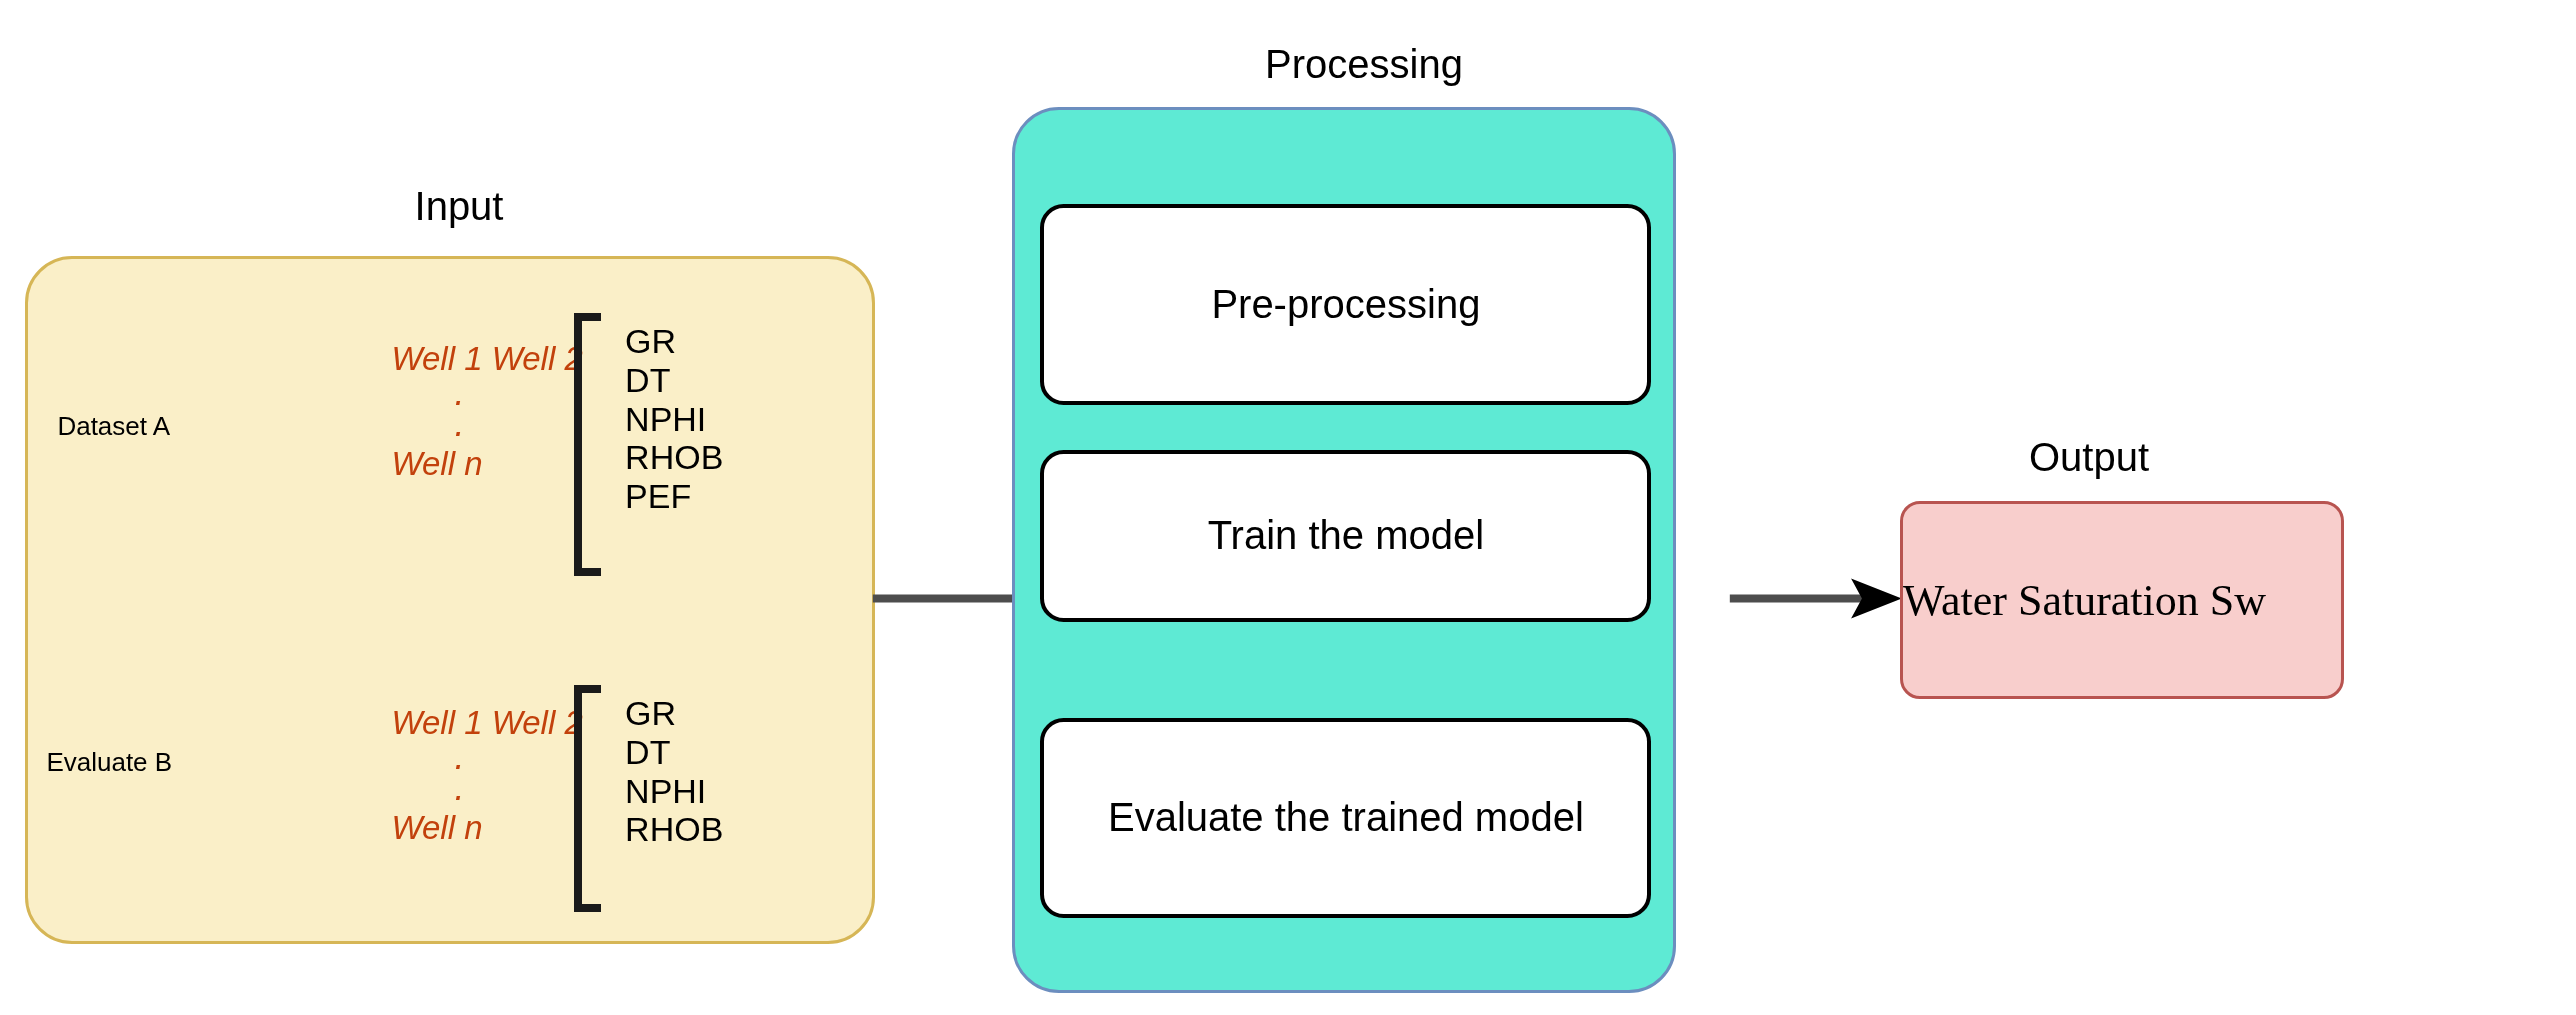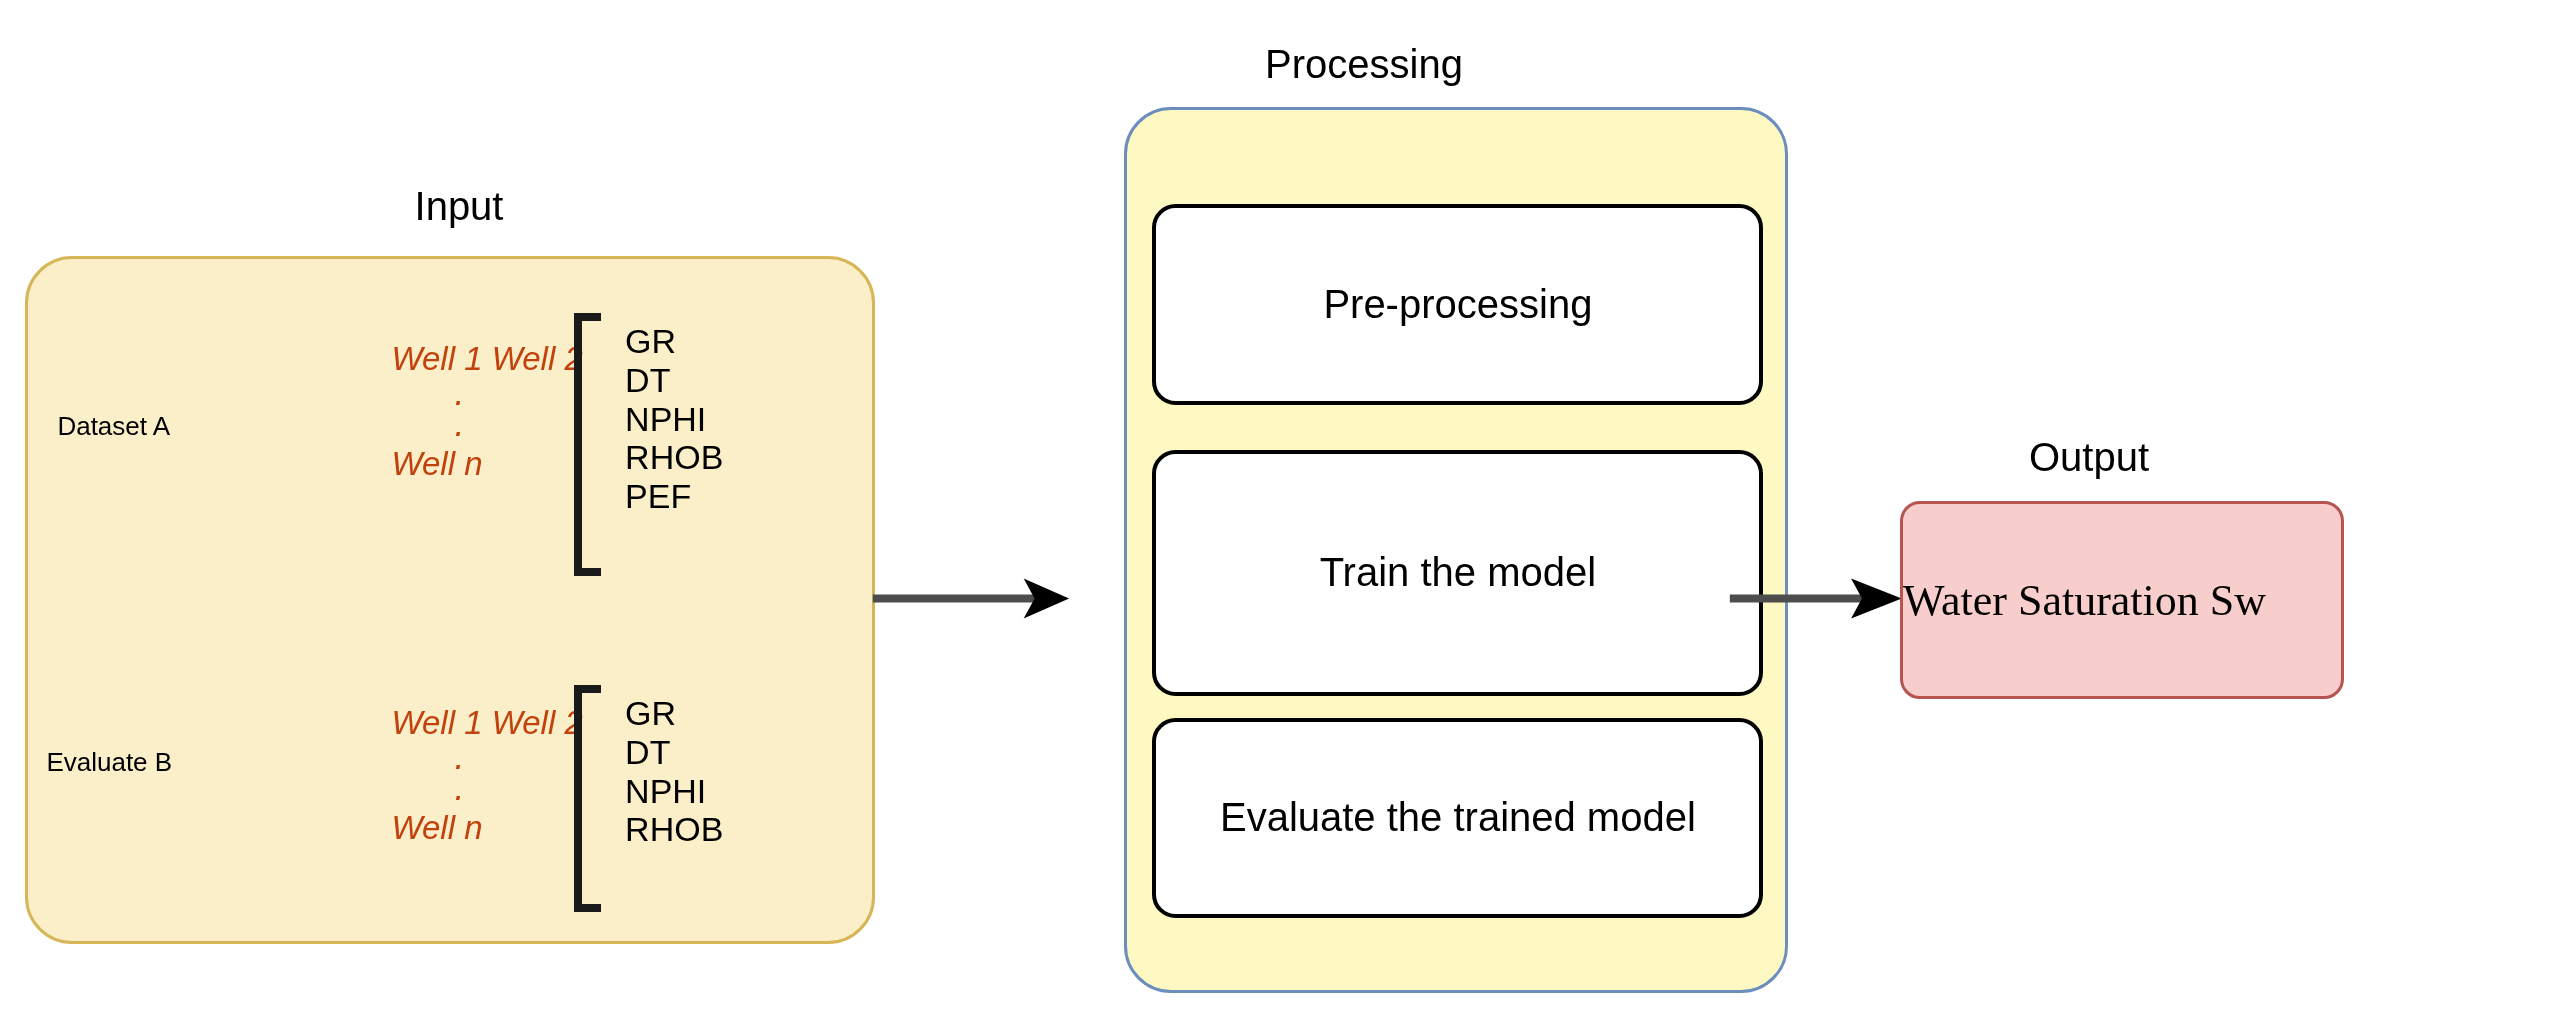--- a/index.html
+++ b/index.html
@@ -89,26 +89,26 @@
     line-height: 1.14;
     color: #000000;
     white-space: nowrap;
     padding-top: 9px;
   }
   .log-list span { display: block; }
 
   
   #processing-panel {
     position: absolute;
-    left: 1124px;
+    left: 1012px;
     top: 107px;
     width: 664px;
     height: 886px;
     box-sizing: border-box;
-    background: #fef9c3;
+    background: #5eead4;
     border: 3.6px solid #6C8EBF;
     border-radius: 47px;
   }
   .proc-step {
     position: absolute;
     left: 25.4px;
     width: 611px;
     box-sizing: border-box;
     background: #FFFFFF;
     border: 4.5px solid #000000;
@@ -201,21 +201,21 @@
     <line x1="2" y1="40" x2="185" y2="40" stroke="#4D4D4D" stroke-width="9"></line>
     <polygon points="168,18 218,40 168,62 180,40" fill="#000000"></polygon>
   </svg>
 
   <div class="caption" style="left:1265px; top:44px; width:272px; text-align:left;">Processing</div>
 
   <div id="processing-panel">
     <div class="proc-step" style="top:94px; height:201px;">
       <span>Pre-processing</span>
     </div>
-    <div class="proc-step" style="top:340px; height:246px;">
+    <div class="proc-step" style="top:340px; height:172px;">
       <span>Train the model</span>
     </div>
     <div class="proc-step" style="top:584px; height:200px;margin-top:24px;">
       <span>Evaluate the trained model</span>
     </div>
   </div>
 
   <svg class="arrow-svg" style="left:1728px; top:562px;" width="181" height="73" viewBox="0 0 200 80">
     <line x1="2" y1="40" x2="152" y2="40" stroke="#4D4D4D" stroke-width="9"></line>
     <polygon points="136,18 192,40 136,62 148,40" fill="#000000"></polygon>

